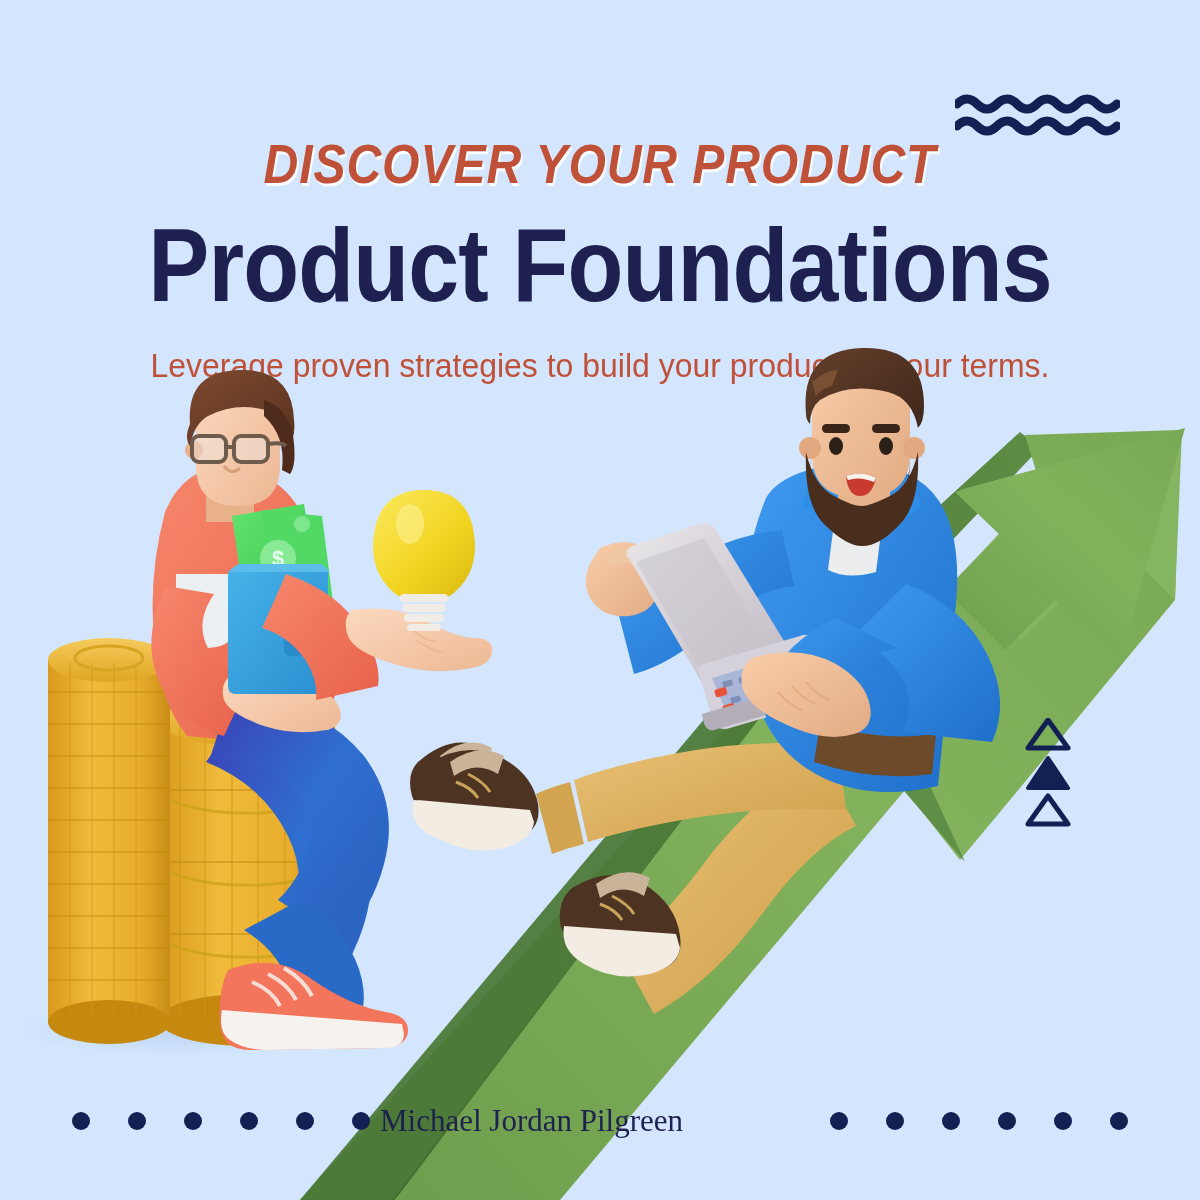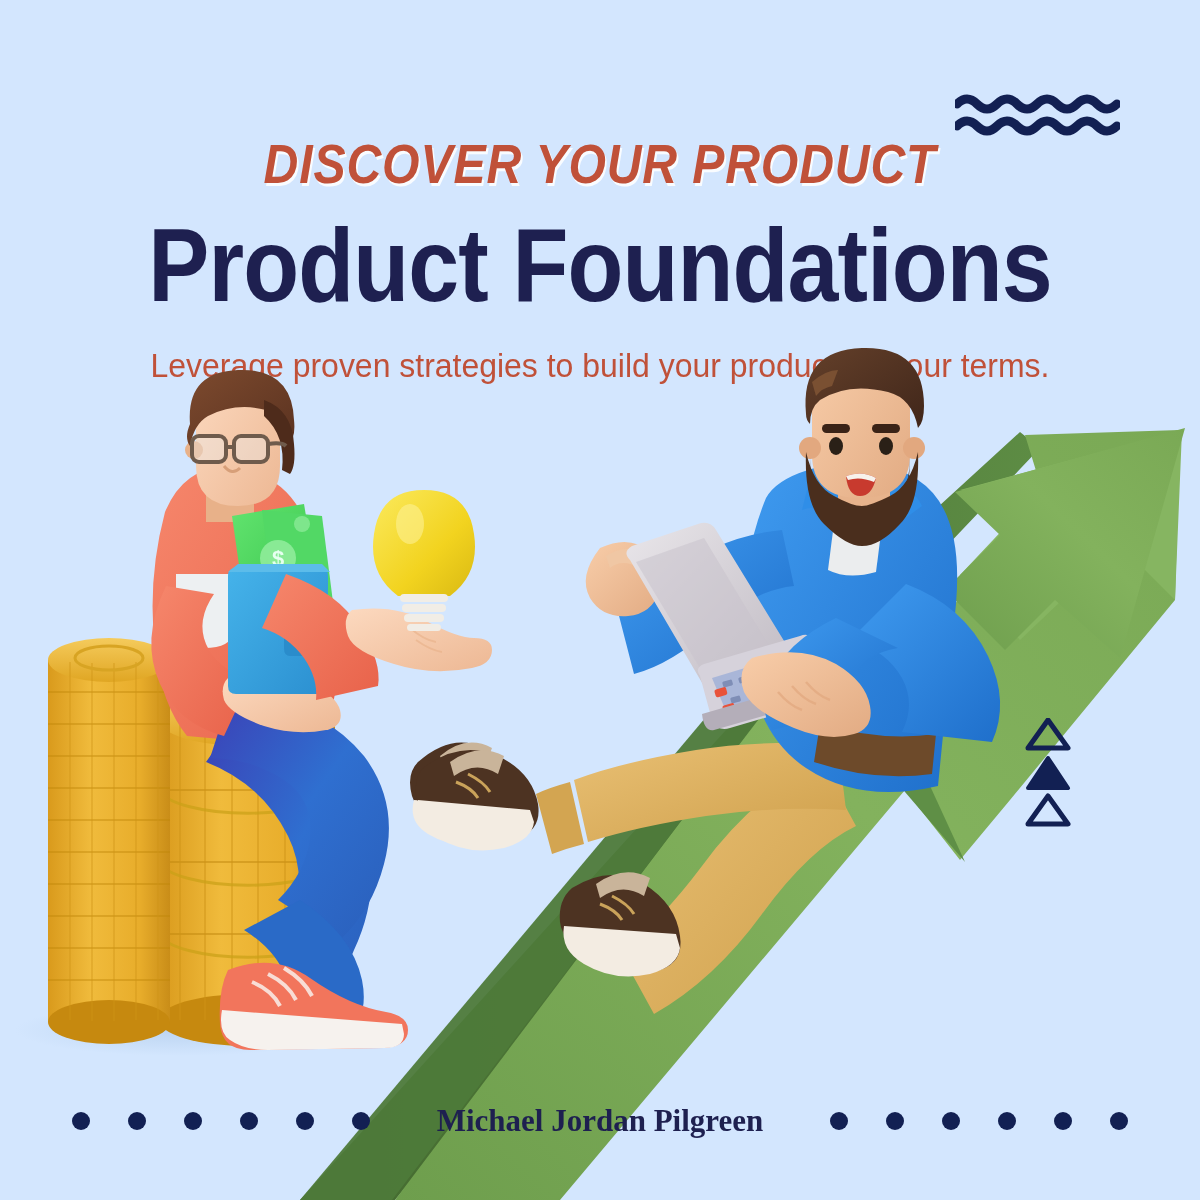--- a/index.html
+++ b/index.html
@@ -69,24 +69,24 @@
     transform: scaleX(0.94);
     white-space: nowrap;
   }
 
   
   #author {
     position: absolute;
     left: 380px;
     top: 1103px;
     width: 440px;
-    text-align: center;
+    text-align: left;
     font-family: "Liberation Serif", serif;
     font-size: 31px;
-    font-weight: 700;
+    font-weight: 400;
     color: #1e2050;
     white-space: nowrap;
     z-index: 30;
   }
 
   
   .dot-row { position: absolute; top: 1112px; display: flex; gap: 38px; z-index: 30; }
   #dots-left  { left: 72px; }
   #dots-right { left: 830px; }
   .dot {

